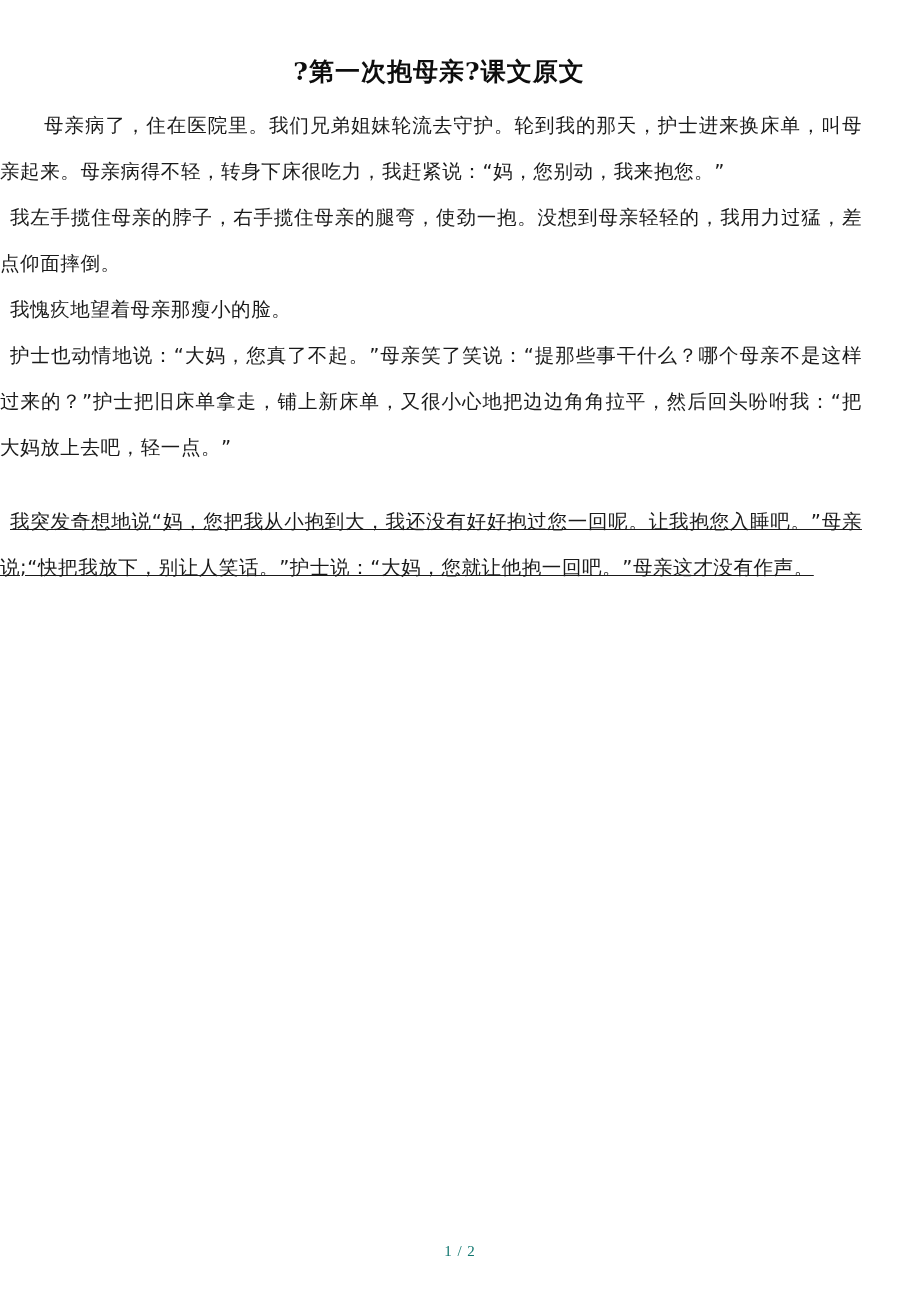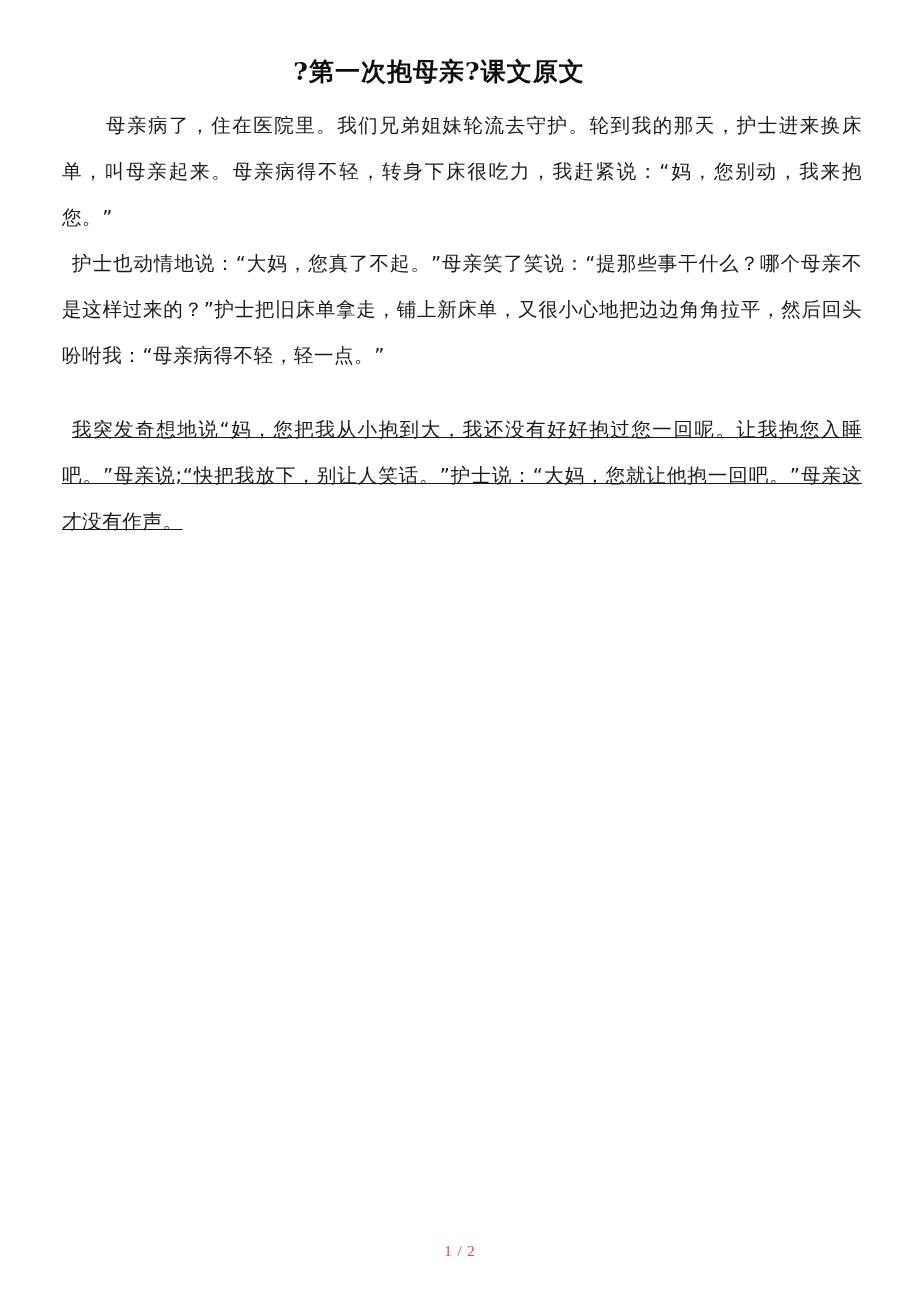--- a/index.html
+++ b/index.html
@@ -32,21 +32,20 @@
     letter-spacing: 1px;
     color: #0d0d0d;
     margin: 0;
     padding-top: 55px;
     padding-right: 42px;
     line-height: 34px;
   }
 
   .body-block {
     margin-top: 14px;
-    padding-left: 62px;
     padding-right: 58px;
   }
 
   p.para {
     margin: 0;
     font-family: "DejaVu Sans", "Liberation Sans", sans-serif;
     font-size: 19.5px;
     line-height: 46px;
     color: #1a1a1a;
     text-align: justify;
@@ -62,41 +61,43 @@
   p.gap-before { margin-top: 28px; text-decoration: underline; }
 
   .page-footer {
     position: absolute;
     left: 0;
     right: 0;
     bottom: 42px;
     text-align: center;
     font-family: "Liberation Serif", "DejaVu Serif", serif;
     font-size: 15px;
-    color: #ef4444;
+    color: #0f766e;
     letter-spacing: 1px;
   }
 </style>
 </head>
 <body>
 
 <div class="page">
 
   <h1 class="doc-title">?第一次抱母亲?课文原文</h1>
 
   <div class="body-block">
 
     <p class="para indent2">母亲病了，住在医院里。我们兄弟姐妹轮流去守护。轮到我的那天，护士进来换床单，叫母亲起来。母亲病得不轻，转身下床很吃力，我赶紧说：“妈，您别动，我来抱您。”</p>
 
+    <p class="para indent1">我左手揽住母亲的脖子，右手揽住母亲的腿弯，使劲一抱。没想到母亲轻轻的，我用力过猛，差点仰面摔倒。</p>
 
 
 
 
+    <p class="para indent1">我愧疚地望着母亲那瘦小的脸。</p>
 
-    <p class="para indent1">护士也动情地说：“大妈，您真了不起。”母亲笑了笑说：“提那些事干什么？哪个母亲不是这样过来的？”护士把旧床单拿走，铺上新床单，又很小心地把边边角角拉平，然后回头吩咐我：“母亲病得不轻，轻一点。”</p>
+    <p class="para indent1">护士也动情地说：“大妈，您真了不起。”母亲笑了笑说：“提那些事干什么？哪个母亲不是这样过来的？”护士把旧床单拿走，铺上新床单，又很小心地把边边角角拉平，然后回头吩咐我：“把大妈放上去吧，轻一点。”</p>
 
     <p class="para indent1 gap-before">我突发奇想地说“妈，您把我从小抱到大，我还没有好好抱过您一回呢。让我抱您入睡吧。”母亲说;“快把我放下，别让人笑话。”护士说：“大妈，您就让他抱一回吧。”母亲这才没有作声。</p>
 
   </div>
 
   <div class="page-footer">1 / 2</div>
 
 </div>
 
 </body></html>

